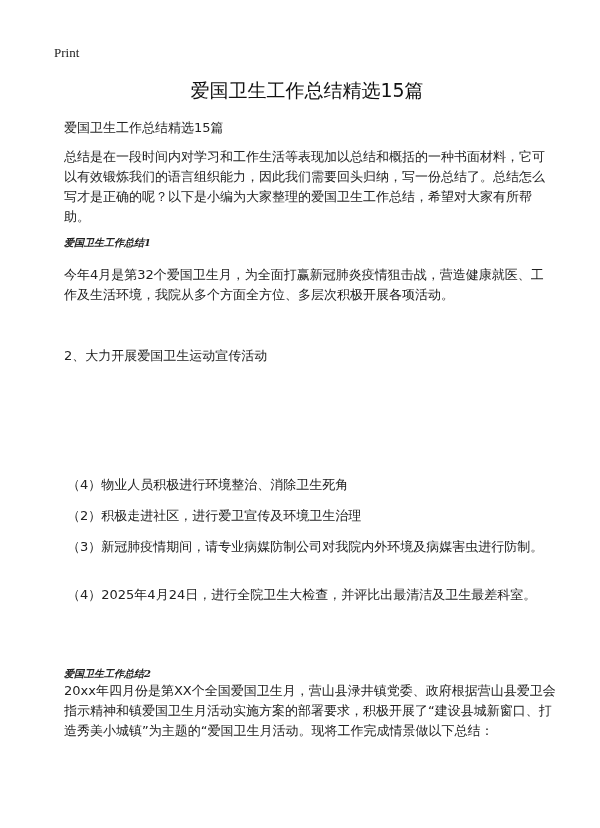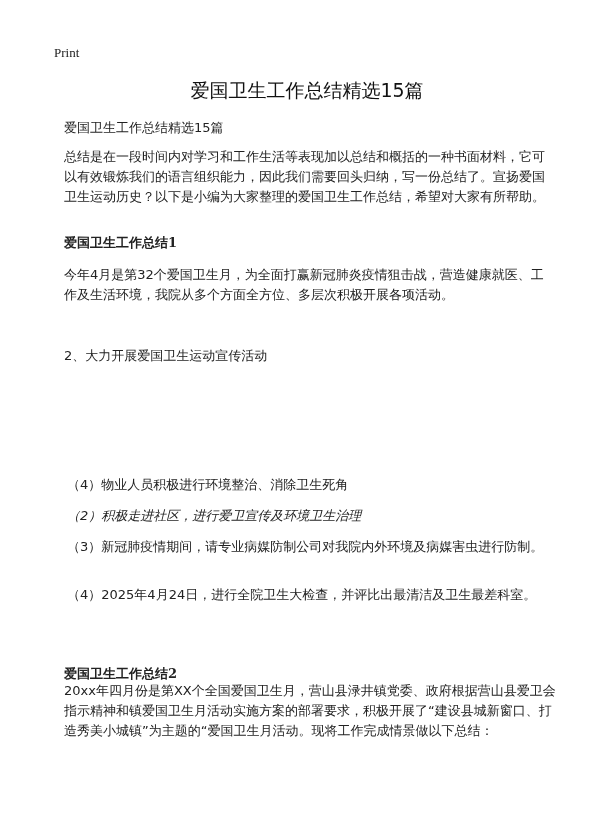--- a/index.html
+++ b/index.html
@@ -2,35 +2,35 @@
 <html><head>
 <meta charset="utf-8">
 <style>
   html, body { margin:0; padding:0; background:#ffffff; }
   body { width:600px; height:828px; overflow:hidden; position:relative; color:#1a1a1a; }
   .page { position:absolute; left:0; top:0; width:529px; height:828px;margin-left:7px; }
   .print { position:absolute; left:47px; top:45px; font-family:"Liberation Serif", serif; font-size:13px; color:#222; }
   .title { position:absolute; left:0; width:600px; top:78px; text-align:center; font-family:"DejaVu Sans", sans-serif; font-size:19px; color:#111; }
   .sub { position:absolute; left:57px; top:119px; font-family:"DejaVu Sans", sans-serif; font-size:13px; color:#222; }
   .block { position:absolute; left:57px; width:492px; font-family:"DejaVu Sans", sans-serif; font-size:13px; line-height:20px; color:#222; }
-  .h { font-weight:bold; font-family:"DejaVu Serif", serif; font-size:13px; }
+  .h { font-weight:bold; font-family:"DejaVu Serif", serif; font-size:10px;font-style:italic; }
   .ind { left:60px; }
 </style>
 </head>
 <body>
 
 <div class="page">
   <div class="print">Print</div>
   <div class="title">爱国卫生工作总结精选15篇</div>
   <div class="sub">爱国卫生工作总结精选15篇</div>
-  <div class="block" style="top:147px;">总结是在一段时间内对学习和工作生活等表现加以总结和概括的一种书面材料，它可以有效锻炼我们的语言组织能力，因此我们需要回头归纳，写一份总结了。宣扬爱国卫生运动历史？以下是小编为大家整理的爱国卫生工作总结，希望对大家有所帮助。</div>
+  <div class="block" style="top:147px;">总结是在一段时间内对学习和工作生活等表现加以总结和概括的一种书面材料，它可以有效锻炼我们的语言组织能力，因此我们需要回头归纳，写一份总结了。总结怎么写才是正确的呢？以下是小编为大家整理的爱国卫生工作总结，希望对大家有所帮助。</div>
 
   <div class="block h" style="top:233px;">爱国卫生工作总结1</div>
   <div class="block" style="top:265px;">今年4月是第32个爱国卫生月，为全面打赢新冠肺炎疫情狙击战，营造健康就医、工作及生活环境，我院从多个方面全方位、多层次积极开展各项活动。</div>
   <div class="block" style="top:346px;">2、大力开展爱国卫生运动宣传活动</div>
   <div class="block ind" style="top:475px;">（4）物业人员积极进行环境整治、消除卫生死角</div>
-  <div class="block ind" style="top:506px;font-style:italic;">（2）积极走进社区，进行爱卫宣传及环境卫生治理</div>
+  <div class="block ind" style="top:506px;">（2）积极走进社区，进行爱卫宣传及环境卫生治理</div>
   <div class="block ind" style="top:537px;">（3）新冠肺疫情期间，请专业病媒防制公司对我院内外环境及病媒害虫进行防制。</div>
   <div class="block ind" style="top:585px;">（4）2025年4月24日，进行全院卫生大检查，并评比出最清洁及卫生最差科室。</div>
 
   <div class="block h" style="top:664px;">爱国卫生工作总结2</div>
   <div class="block" style="top:681px;">20xx年四月份是第XX个全国爱国卫生月，营山县渌井镇党委、政府根据营山县爱卫会指示精神和镇爱国卫生月活动实施方案的部署要求，积极开展了“建设县城新窗口、打造秀美小城镇”为主题的“爱国卫生月活动。现将工作完成情景做以下总结：</div>
 </div>
 
 </body></html>

